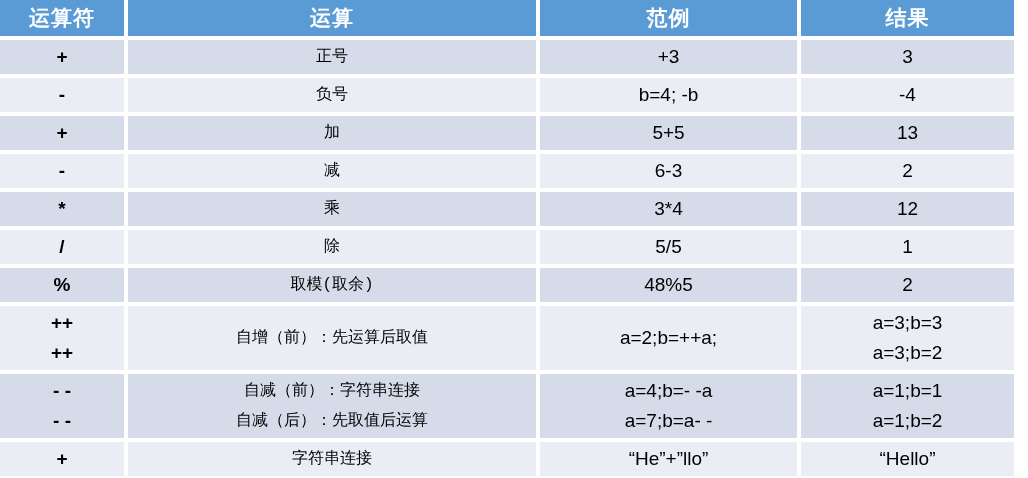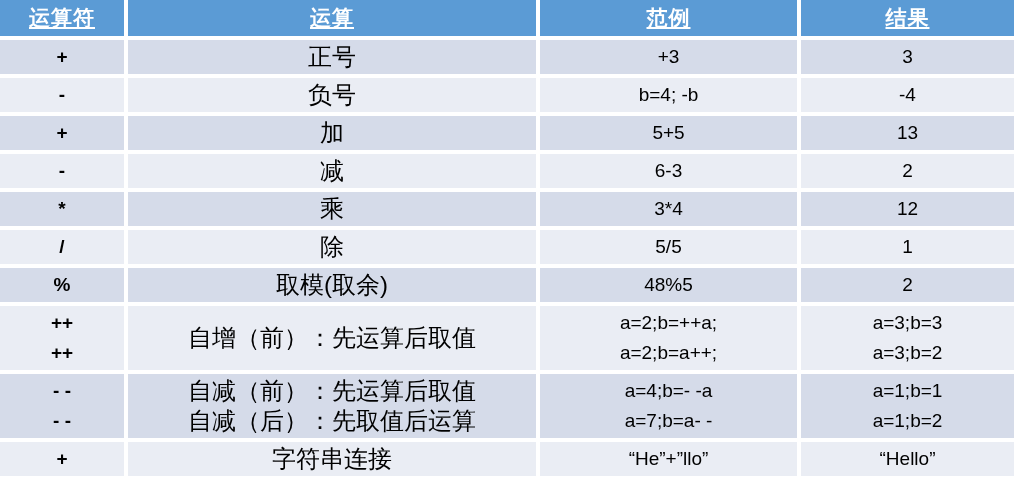--- a/index.html
+++ b/index.html
@@ -40,32 +40,31 @@
   .h36{height:36px;}
   .h34{height:34px;}
   .h64{height:64px;}
   .header-cell{
     background:var(--header-bg);
     color:var(--header-text);
     font-family:"Liberation Serif","DejaVu Serif",serif;
     font-weight:bold;
     font-size:21px;
     letter-spacing:1px;
-    text-decoration:underline;
   }
   .band-dark{background:var(--band-dark);}
   .band-light{background:var(--band-light);}
   .cell-op{
     font-weight:bold;
     font-size:19px;
     line-height:30px;
   }
   .cell-cn{
-    font-family:Liberation Sans, sans-serif;
-    font-size:24px;
+    font-family:Liberation Mono, monospace;
+    font-size:16px;
     line-height:30px;
   }
   .cell-code{
     font-size:19px;
     line-height:30px;
   }
   .line{white-space:pre;}
 </style>
 </head>
 <body>
@@ -133,29 +132,28 @@
           <div class="line">48%5</div>
         </div><div class="cell cell-code h34 band-dark">
           <div class="line">2</div>
         </div></div><div class="trow"><div class="cell cell-op h64 band-light">
           <div class="line">++</div>
           <div class="line">++</div>
         </div><div class="cell cell-cn h64 band-light">
           <div class="line">自增（前）：先运算后取值</div>
         </div><div class="cell cell-code h64 band-light">
           <div class="line">a=2;b=++a;</div>
-          <div class="line">a=2;b=a++;</div>
         </div><div class="cell cell-code h64 band-light">
           <div class="line">a=3;b=3</div>
           <div class="line">a=3;b=2</div>
         </div></div><div class="trow"><div class="cell cell-op h64 band-dark">
           <div class="line">- -</div>
           <div class="line">- -</div>
         </div><div class="cell cell-cn h64 band-dark">
-          <div class="line">自减（前）：先运算后取值</div>
+          <div class="line">自减（前）：字符串连接</div>
           <div class="line">自减（后）：先取值后运算</div>
         </div><div class="cell cell-code h64 band-dark">
           <div class="line">a=4;b=- -a</div>
           <div class="line">a=7;b=a- -</div>
         </div><div class="cell cell-code h64 band-dark">
           <div class="line">a=1;b=1</div>
           <div class="line">a=1;b=2</div>
         </div></div><div class="trow"><div class="cell cell-op h34 band-light">
           <div class="line">+</div>
         </div><div class="cell cell-cn h34 band-light">

